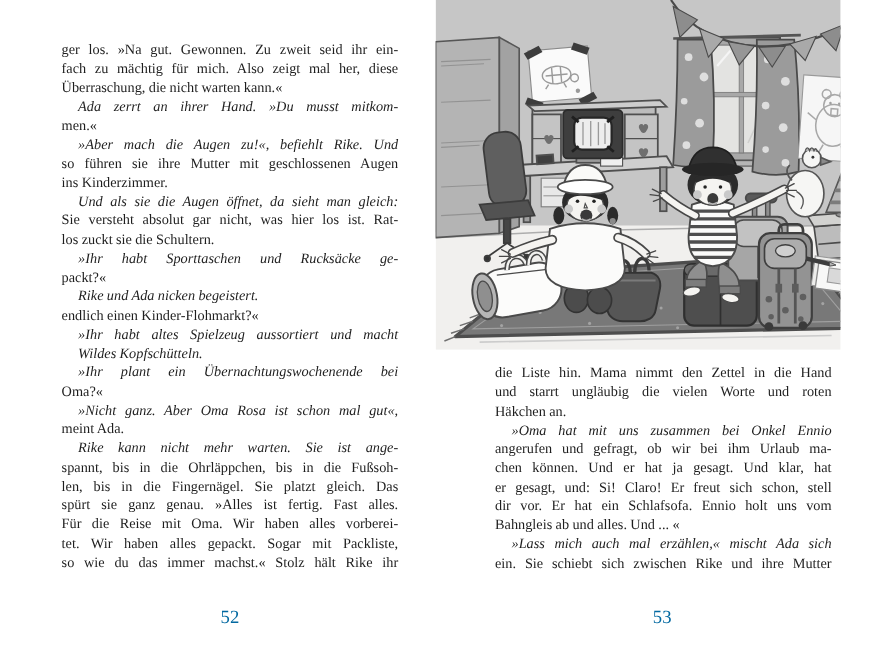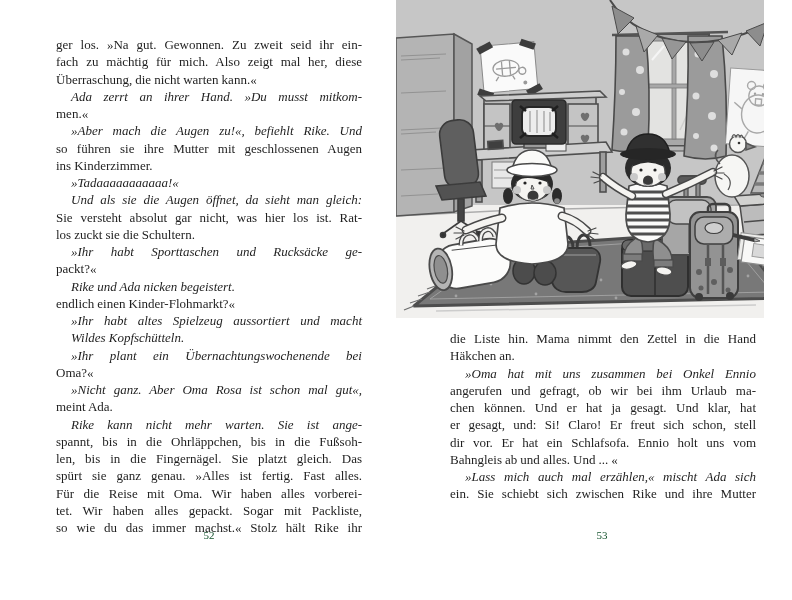--- a/index.html
+++ b/index.html
@@ -5,41 +5,40 @@
   html,body{margin:0;padding:0;background:#ffffff;}
   .sheet{position:relative;width:764px;height:600px;background:#ffffff;overflow:hidden;
          font-family:"Liberation Serif",serif;}
   .textblock{position:absolute;width:306px;color:#1e1e1e;font-size:13px;line-height:17.25px;
              word-spacing:-0.2px;}
   .tb-left{left:56px;top:36px;}
   .tb-right{left:450px;top:330px;}
   .line{text-align:justify;hyphens:none;}
   .line.jst{text-align-last:justify;}
   .line.ind{text-indent:15px;font-style:italic;}
-  .pagenum{position:absolute;top:529px;width:44px;text-align:center;font-size:11px;color:#14532d;}
+  .pagenum{position:absolute;top:551px;width:44px;text-align:center;font-size:17px;color:#0369a1;}
   .pn-left{left:187px;}
   .pn-right{left:580px;}
   .illus{position:absolute;left:396px;top:0;width:396px;height:318px;}
   .illus svg{display:block;}
 </style>
 </head>
 <body>
 
 <div class="sheet">
 
   <div class="textblock tb-left">
       <div class="line jst">ger los. »Na gut. Gewonnen. Zu zweit seid ihr ein-</div>
       <div class="line jst">fach zu mächtig für mich. Also zeigt mal her, diese</div>
       <div class="line">Überraschung, die nicht warten kann.«</div>
       <div class="line ind jst">Ada zerrt an ihrer Hand. »Du musst mitkom-</div>
       <div class="line">men.«</div>
       <div class="line ind jst">»Aber mach die Augen zu!«, befiehlt Rike. Und</div>
       <div class="line jst">so führen sie ihre Mutter mit geschlossenen Augen</div>
       <div class="line">ins Kinderzimmer.</div>
-      <div class="line ind">»Tadaaaaaaaaaaa!«</div>
       <div class="line ind jst">Und als sie die Augen öffnet, da sieht man gleich:</div>
       <div class="line jst">Sie versteht absolut gar nicht, was hier los ist. Rat-</div>
       <div class="line">los zuckt sie die Schultern.</div>
       <div class="line ind jst">»Ihr habt Sporttaschen und Rucksäcke ge-</div>
       <div class="line">packt?«</div>
       <div class="line ind">Rike und Ada nicken begeistert.</div>
       <div class="line">endlich einen Kinder-Flohmarkt?«</div>
       <div class="line ind jst">»Ihr habt altes Spielzeug aussortiert und macht</div>
       <div class="line ind">Wildes Kopfschütteln.</div>
       <div class="line ind jst">»Ihr plant ein Übernachtungswochenende bei</div>
@@ -51,20 +50,21 @@
       <div class="line jst">len, bis in die Fingernägel. Sie platzt gleich. Das</div>
       <div class="line jst">spürt sie ganz genau. »Alles ist fertig. Fast alles.</div>
       <div class="line jst">Für die Reise mit Oma. Wir haben alles vorberei-</div>
       <div class="line jst">tet. Wir haben alles gepackt. Sogar mit Packliste,</div>
       <div class="line jst">so wie du das immer machst.« Stolz hält Rike ihr</div>
     </div>
   <div class="pagenum pn-left">52</div>
 
   <div class="textblock tb-right">
       <div class="line jst">die Liste hin. Mama nimmt den Zettel in die Hand</div>
+      <div class="line jst">und starrt ungläubig die vielen Worte und roten</div>
       <div class="line">Häkchen an.</div>
       <div class="line ind jst">»Oma hat mit uns zusammen bei Onkel Ennio</div>
       <div class="line jst">angerufen und gefragt, ob wir bei ihm Urlaub ma-</div>
       <div class="line jst">chen können. Und er hat ja gesagt. Und klar, hat</div>
       <div class="line jst">er gesagt, und: Si! Claro! Er freut sich schon, stell</div>
       <div class="line jst">dir vor. Er hat ein Schlafsofa. Ennio holt uns vom</div>
       <div class="line">Bahngleis ab und alles. Und ... «</div>
       <div class="line ind jst">»Lass mich auch mal erzählen,« mischt Ada sich</div>
       <div class="line jst">ein. Sie schiebt sich zwischen Rike und ihre Mutter</div>
     </div>

